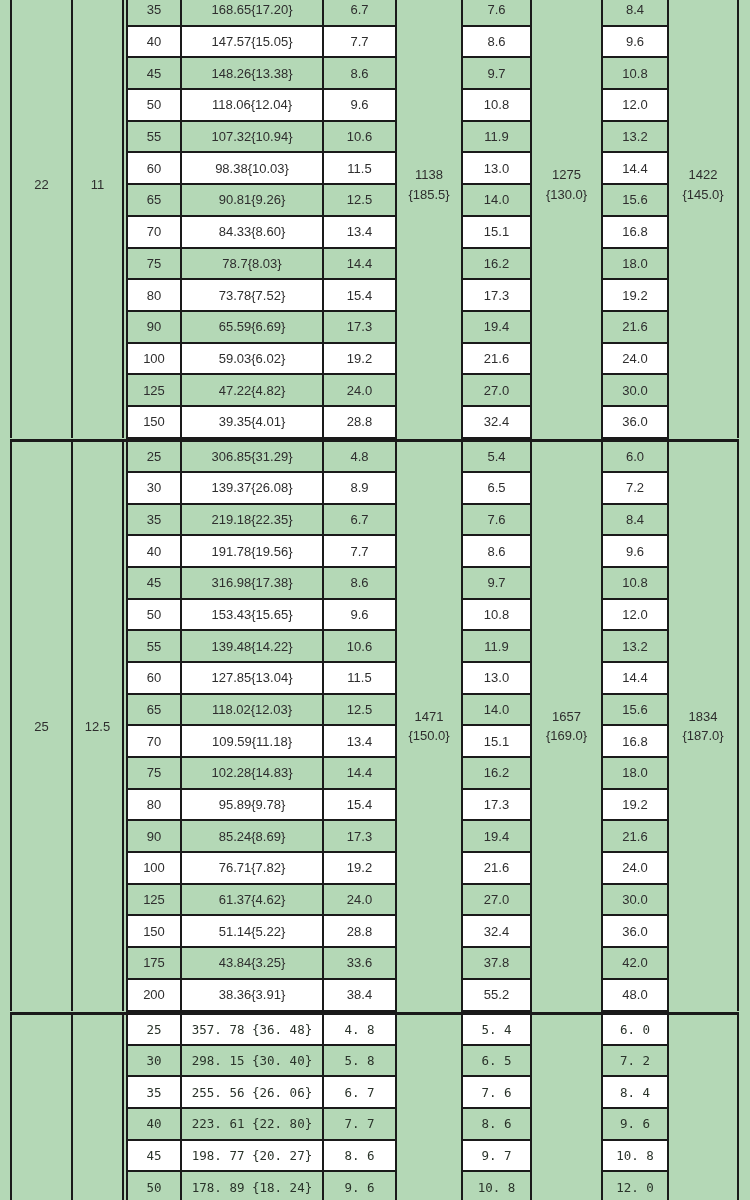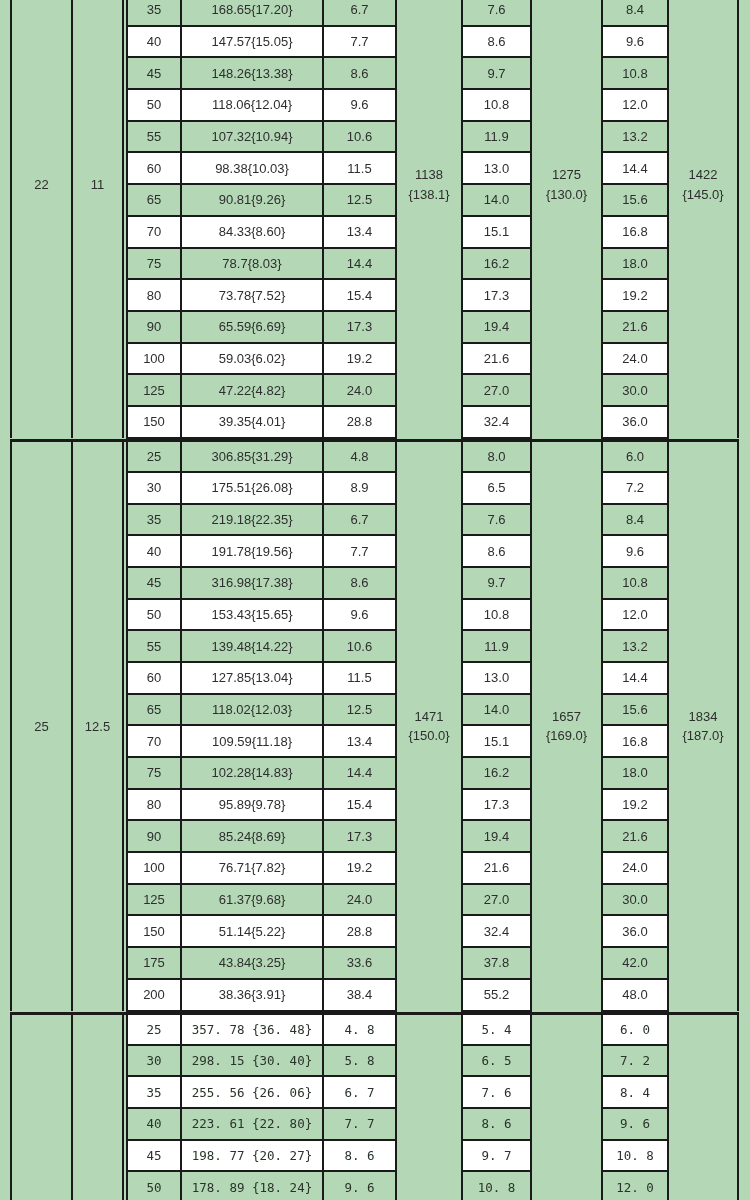--- a/index.html
+++ b/index.html
@@ -61,21 +61,21 @@
       <tbody>
         <tr>
           <td class="c1 mv" rowspan="14">22</td>
           <td class="c2 mv" rowspan="14">11</td>
           <td class="gap" rowspan="14"></td>
           <td class="b g">35</td>
           <td class="b g">168.65{17.20}</td>
           <td class="b g">6.7</td>
           <td class="tq mv" rowspan="14">
             <div>1138</div>
-            <div>{138.1}</div>
+            <div>{185.5}</div>
           </td>
           <td class="b g">7.6</td>
           <td class="tq mv" rowspan="14">
             <div>1275</div>
             <div>{130.0}</div>
           </td>
           <td class="b g">8.4</td>
           <td class="tq mv" rowspan="14">
             <div>1422</div>
             <div>{145.0}</div>
@@ -193,34 +193,34 @@
           <td class="c1 mv" rowspan="18">25</td>
           <td class="c2 mv" rowspan="18">12.5</td>
           <td class="gap" rowspan="18"></td>
           <td class="b g">25</td>
           <td class="b g">306.85{31.29}</td>
           <td class="b g">4.8</td>
           <td class="tq mv" rowspan="18">
             <div>1471</div>
             <div>{150.0}</div>
           </td>
-          <td class="b g">8.0</td>
+          <td class="b g">5.4</td>
           <td class="tq mv" rowspan="18">
             <div>1657</div>
             <div>{169.0}</div>
           </td>
           <td class="b g">6.0</td>
           <td class="tq mv" rowspan="18">
             <div>1834</div>
             <div>{187.0}</div>
           </td>
         </tr>
         <tr>
           <td class="b w">30</td>
-          <td class="b w">175.51{26.08}</td>
+          <td class="b w">139.37{26.08}</td>
           <td class="b w">8.9</td>
           <td class="b w">6.5</td>
           <td class="b w">7.2</td>
         </tr>
         <tr>
           <td class="b g">35</td>
           <td class="b g">219.18{22.35}</td>
           <td class="b g">6.7</td>
           <td class="b g">7.6</td>
           <td class="b g">8.4</td>
@@ -297,21 +297,21 @@
         </tr>
         <tr>
           <td class="b w">100</td>
           <td class="b w">76.71{7.82}</td>
           <td class="b w">19.2</td>
           <td class="b w">21.6</td>
           <td class="b w">24.0</td>
         </tr>
         <tr>
           <td class="b g">125</td>
-          <td class="b g">61.37{9.68}</td>
+          <td class="b g">61.37{4.62}</td>
           <td class="b g">24.0</td>
           <td class="b g">27.0</td>
           <td class="b g">30.0</td>
         </tr>
         <tr>
           <td class="b w">150</td>
           <td class="b w">51.14{5.22}</td>
           <td class="b w">28.8</td>
           <td class="b w">32.4</td>
           <td class="b w">36.0</td>

